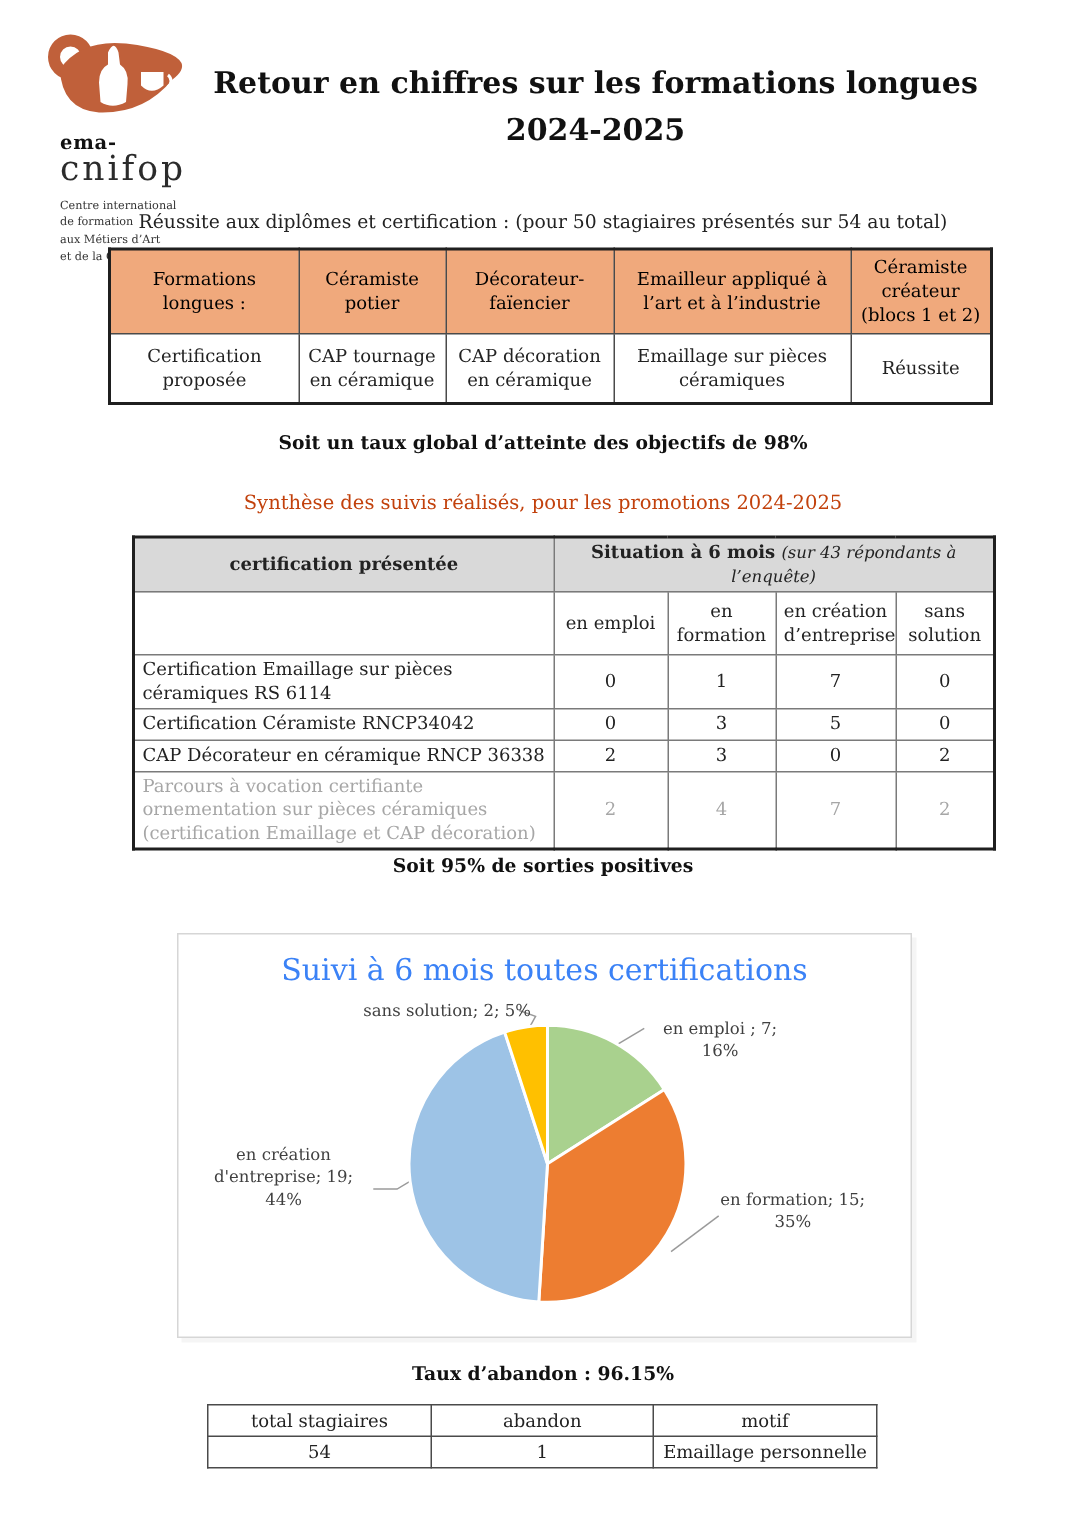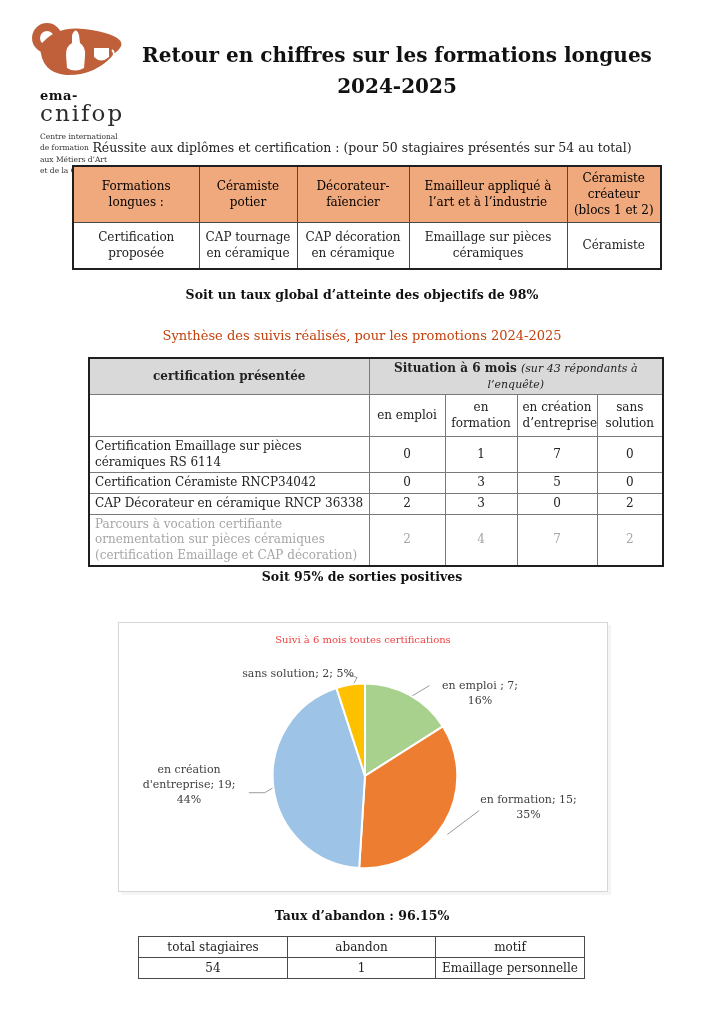--- a/index.html
+++ b/index.html
@@ -39,21 +39,21 @@
   .t2 .muted td { color:#A6A6A6; }
   .t2 .grp-note { font-style:italic; font-weight:normal; font-size:11px; }
   .t2 .b { font-weight:bold; }
 
   .t3 { position:absolute; left:138px; top:936px; width:446px; font-size:12px; border:1.5px solid #1f1f1f; }
   .t3 td { border:1px solid #4a4a4a; text-align:center; vertical-align:middle; height:21px; padding:1px 4px; }
 
   
   .chart-box { position:absolute; left:118px; top:622px; width:490px; height:270px;
     border:1px solid #D6D6D6; background:#fff; box-shadow:3px 3px 0 rgba(0,0,0,0.04); }
-  .chart-title { position:absolute; left:0; right:0; top:11px; text-align:center; font-size:10px; color:#ef4444; }
+  .chart-title { position:absolute; left:0; right:0; top:11px; text-align:center; font-size:20px; color:#3b82f6; }
   .pie-svg { position:absolute; left:0; top:0; width:100%; height:100%; }
   .pie-label { position:absolute; font-size:11px; color:#404040; line-height:1.35; white-space:pre-line; }
   .pl-emploi    { left:311px; top:56px;  width:100px; text-align:center; }
   .pl-formation { left:352px; top:170px; width:115px; text-align:center; }
   .pl-creation  { left:14px;  top:140px; width:112px; text-align:center; }
   .pl-sans      { left:95px;  top:44px;  width:140px; text-align:right; }
 </style>
 </head>
 <body>
 
@@ -98,21 +98,21 @@
       <td>Céramiste potier</td>
       <td>Décorateur-faïencier</td>
       <td>Emailleur appliqué à l’art et à l’industrie</td>
       <td>Céramiste créateur (blocs 1 et 2)</td>
     </tr>
     <tr class="r2">
       <td>Certification proposée</td>
       <td>CAP tournage en céramique</td>
       <td>CAP décoration en céramique</td>
       <td>Emaillage sur pièces céramiques</td>
-      <td>Céramiste</td>
+      <td>Réussite</td>
     </tr>
   </tbody>
     </table>
 
   <div class="note-bold" style="top:287px">Soit un taux global d’atteinte des objectifs de 98%</div>
   <div class="plain-center" style="top:328px">Synthèse des suivis réalisés, pour les promotions 2024-2025</div>
 
   <table class="t2">
     <colgroup>
         <col style="width:280px">

